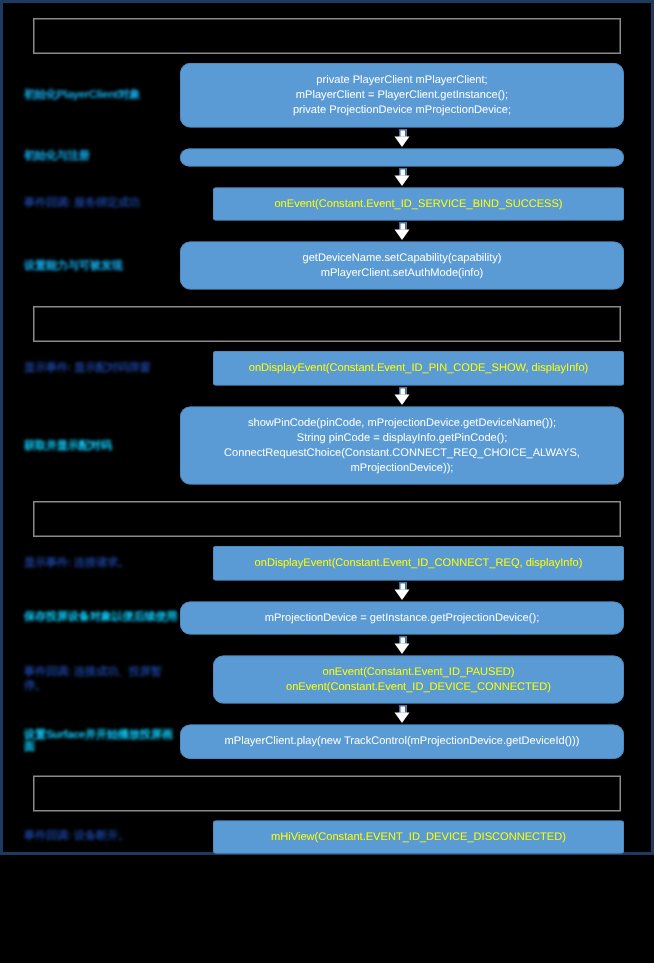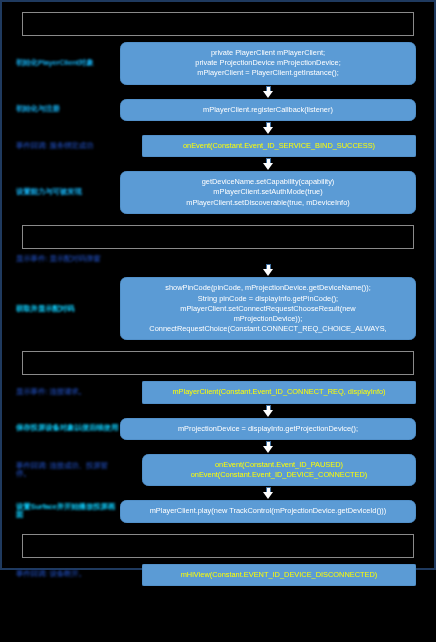--- a/index.html
+++ b/index.html
@@ -110,39 +110,38 @@
   <div id="sections-root">
       <div class="section">
         <div class="section-header">
           <span></span>
         </div>
         <div class="row">
           <div class="label-cell"><span class="lab cyan">初始化PlayerClient对象</span></div>
           <div class="box-cell">
             <div class="box">
               <span class="ln">private PlayerClient mPlayerClient;</span>
+              <span class="ln">mPlayerClient = PlayerClient.getInstance();</span>
               <span class="ln">private ProjectionDevice mProjectionDevice;</span>
-              <span class="ln">mPlayerClient = PlayerClient.getInstance();</span>
             </div>
           </div>
         </div>
         <div class="arrow-row">
           <div class="arrow-spacer"></div>
           <div class="arrow-wrap">
             <div class="arrow">
               <div class="stem"></div>
               <div class="head"></div>
             </div>
           </div>
         </div>
         <div class="row">
           <div class="label-cell"><span class="lab cyan">初始化与注册</span></div>
           <div class="box-cell">
             <div class="box">
-              <span class="ln">mPlayerClient.registerCallback(listener)</span>
             </div>
           </div>
         </div>
         <div class="arrow-row">
           <div class="arrow-spacer"></div>
           <div class="arrow-wrap">
             <div class="arrow">
               <div class="stem"></div>
               <div class="head"></div>
             </div>
@@ -163,83 +162,86 @@
               <div class="stem"></div>
               <div class="head"></div>
             </div>
           </div>
         </div>
         <div class="row">
           <div class="label-cell"><span class="lab cyan">设置能力与可被发现</span></div>
           <div class="box-cell">
             <div class="box">
               <span class="ln">getDeviceName.setCapability(capability)</span>
-              <span class="ln">mPlayerClient.setAuthMode(true)</span>
-              <span class="ln">mPlayerClient.setDiscoverable(true, mDeviceInfo)</span>
+              <span class="ln">mPlayerClient.setAuthMode(info)</span>
             </div>
           </div>
         </div>
         <div class="gap-md"></div>
       </div>
       <div class="section">
         <div class="section-header">
           <span></span>
         </div>
         <div class="row">
           <div class="label-cell"><span class="lab navy">显示事件: 显示配对码弹窗</span></div>
+          <div class="box-cell">
+            <div class="box sq yellow">
+              <span class="ln">onDisplayEvent(Constant.Event_ID_PIN_CODE_SHOW, displayInfo)</span>
+            </div>
+          </div>
         </div>
         <div class="arrow-row">
           <div class="arrow-spacer"></div>
           <div class="arrow-wrap">
             <div class="arrow">
               <div class="stem"></div>
               <div class="head"></div>
             </div>
           </div>
         </div>
         <div class="row">
           <div class="label-cell"><span class="lab bcyan">获取并显示配对码</span></div>
           <div class="box-cell">
             <div class="box">
               <span class="ln">showPinCode(pinCode, mProjectionDevice.getDeviceName());</span>
               <span class="ln">String pinCode = displayInfo.getPinCode();</span>
-              <span class="ln">mPlayerClient.setConnectRequestChooseResult(new</span>
+              <span class="ln">ConnectRequestChoice(Constant.CONNECT_REQ_CHOICE_ALWAYS,</span>
               <span class="ln">mProjectionDevice));</span>
-              <span class="ln">ConnectRequestChoice(Constant.CONNECT_REQ_CHOICE_ALWAYS,</span>
             </div>
           </div>
         </div>
         <div class="gap-md"></div>
       </div>
       <div class="section">
         <div class="section-header">
           <span></span>
         </div>
         <div class="row">
           <div class="label-cell"><span class="lab navy">显示事件: 连接请求。</span></div>
           <div class="box-cell">
             <div class="box sq yellow">
-              <span class="ln">mPlayerClient(Constant.Event_ID_CONNECT_REQ, displayInfo)</span>
+              <span class="ln">onDisplayEvent(Constant.Event_ID_CONNECT_REQ, displayInfo)</span>
             </div>
           </div>
         </div>
         <div class="arrow-row">
           <div class="arrow-spacer"></div>
           <div class="arrow-wrap">
             <div class="arrow">
               <div class="stem"></div>
               <div class="head"></div>
             </div>
           </div>
         </div>
         <div class="row">
           <div class="label-cell"><span class="lab bcyan">保存投屏设备对象以便后续使用</span></div>
           <div class="box-cell">
             <div class="box">
-              <span class="ln">mProjectionDevice = displayInfo.getProjectionDevice();</span>
+              <span class="ln">mProjectionDevice = getInstance.getProjectionDevice();</span>
             </div>
           </div>
         </div>
         <div class="arrow-row">
           <div class="arrow-spacer"></div>
           <div class="arrow-wrap">
             <div class="arrow">
               <div class="stem"></div>
               <div class="head"></div>
             </div>

